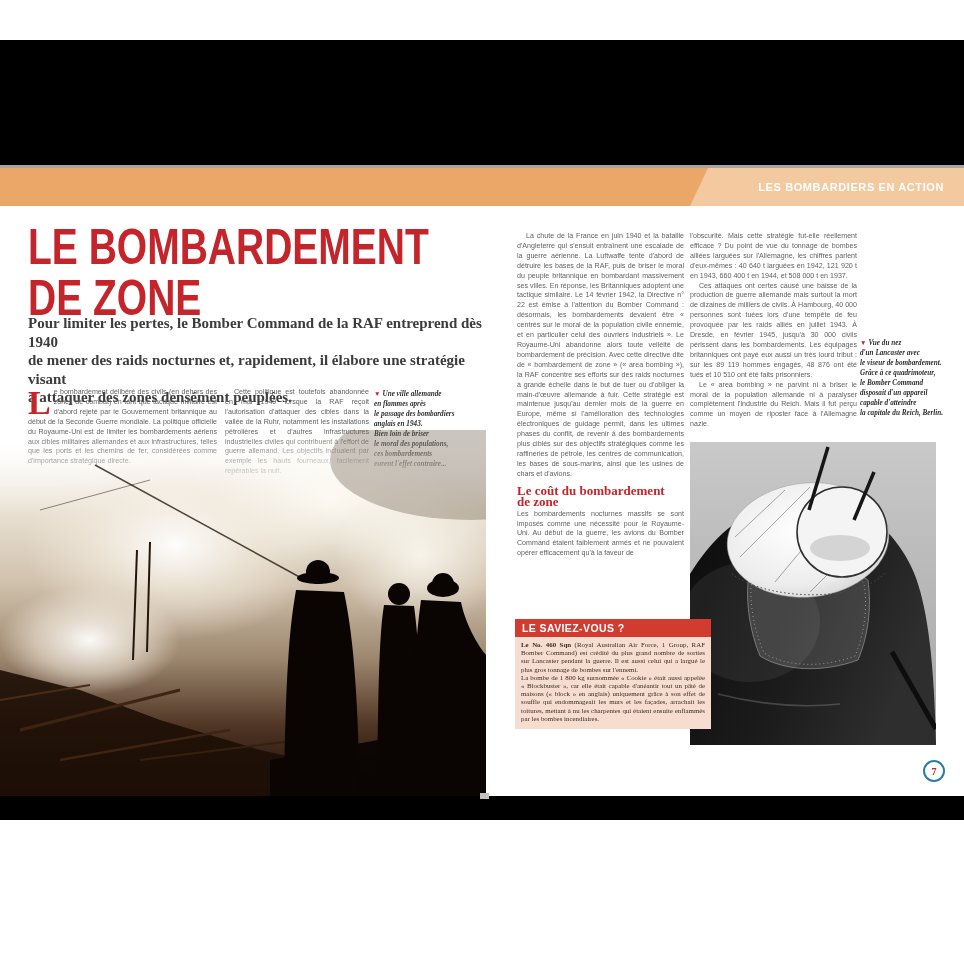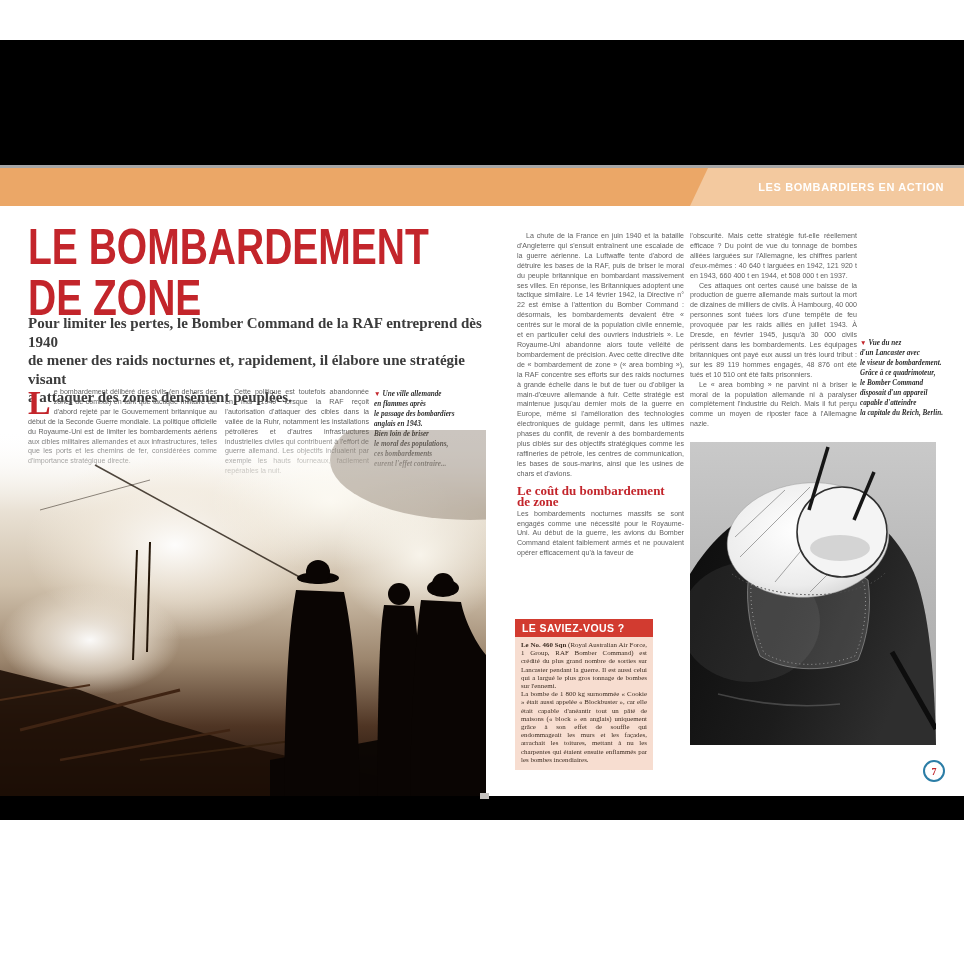--- a/index.html
+++ b/index.html
@@ -34,21 +34,21 @@
   .subhead{font-family:"Liberation Serif",serif;font-weight:bold;color:#c3252b;font-size:13px;
            line-height:11px;white-space:pre-line;text-align:left;margin:5px 0 3px;}
 
   .caption{position:absolute;font-family:"Liberation Serif",serif;font-style:italic;font-weight:bold;
            font-size:7.2px;line-height:10px;color:#2e2e2e;}
   .cap1{left:374px;top:389px;width:110px;}
   .cap2{left:860px;top:338px;width:102px;}
   .tri{color:#c3252b;font-style:normal;font-size:6.5px;margin-right:2px;}
   .cap-text{white-space:pre-line;}
 
-  .dyk{position:absolute;left:515px;top:619px;width:138px;}
+  .dyk{position:absolute;left:515px;top:619px;width:196px;}
   .dyk-head{background:#d23b30;color:#fff;font-weight:bold;font-size:10.5px;letter-spacing:.4px;
             height:18px;line-height:18px;padding-left:7px;}
   .dyk-body{background:#f7ddd0;padding:4px 6px 6px;font-family:"Liberation Serif",serif;
             font-size:6.9px;line-height:8.2px;color:#3a2b20;text-align:justify;}
   .dyk-body p{margin:0;}
   .dyk-lead{font-weight:bold;}
 
   .photo{position:absolute;}
   .gutter-mark{position:absolute;left:480px;top:793px;width:9px;height:6px;background:#c4c0bd;}
   .page-badge{position:absolute;left:923px;top:760px;width:22px;height:22px;border-radius:50%;
@@ -94,21 +94,21 @@
 Bien loin de briser
 le moral des populations,
 ces bombardements
 eurent l'effet contraire...</span>
   </div>
 
   <div class="col col3">
     <p class="ind">La chute de la France en juin 1940 et la bataille d'Angleterre qui s'ensuit entraînent une escalade de la guerre aérienne. La Luftwaffe tente d'abord de détruire les bases de la RAF, puis de briser le moral du peuple britannique en bombardant massivement ses villes. En réponse, les Britanniques adoptent une tactique similaire. Le 14 février 1942, la Directive n° 22 est émise à l'attention du Bomber Command : désormais, les bombardements devaient être « centrés sur le moral de la population civile ennemie, et en particulier celui des ouvriers industriels ». Le Royaume-Uni abandonne alors toute velléité de bombardement de précision. Avec cette directive dite de « bombardement de zone » (« area bombing »), la RAF concentre ses efforts sur des raids nocturnes à grande échelle dans le but de tuer ou d'obliger la main-d'œuvre allemande à fuir. Cette stratégie est maintenue jusqu'au dernier mois de la guerre en Europe, même si l'amélioration des technologies électroniques de guidage permit, dans les ultimes phases du conflit, de revenir à des bombardements plus ciblés sur des objectifs stratégiques comme les raffineries de pétrole, les centres de communication, les bases de sous-marins, ainsi que les usines de chars et d'avions.</p>
     <div class="subhead">Le coût du bombardement
 de zone</div>
-    <p>Les bombardements nocturnes massifs se sont engagés comme une nécessité pour le Royaume-Uni. Au début de la guerre, les avions du Bomber Command étaient faiblement armés et ne pouvaient opérer efficacement qu'à la faveur de</p>
+    <p>Les bombardements nocturnes massifs se sont imposés comme une nécessité pour le Royaume-Uni. Au début de la guerre, les avions du Bomber Command étaient faiblement armés et ne pouvaient opérer efficacement qu'à la faveur de</p>
   </div>
 
   <div class="col col4">
     <p>l'obscurité. Mais cette stratégie fut-elle réellement efficace ? Du point de vue du tonnage de bombes alliées larguées sur l'Allemagne, les chiffres parlent d'eux-mêmes : 40 640 t larguées en 1942, 121 920 t en 1943, 660 400 t en 1944, et 508 000 t en 1937.</p>
     <p class="ind">Ces attaques ont certes causé une baisse de la production de guerre allemande mais surtout la mort de dizaines de milliers de civils. À Hambourg, 40 000 personnes sont tuées lors d'une tempête de feu provoquée par les raids alliés en juillet 1943. À Dresde, en février 1945, jusqu'à 30 000 civils périssent dans les bombardements. Les équipages britanniques ont payé eux aussi un très lourd tribut : sur les 89 119 hommes engagés, 48 876 ont été tués et 10 510 ont été faits prisonniers.</p>
     <p class="ind">Le « area bombing » ne parvint ni à briser le moral de la population allemande ni à paralyser complètement l'industrie du Reich. Mais il fut perçu comme un moyen de riposter face à l'Allemagne nazie.</p>
   </div>
 
   <div class="caption cap2">
     <span class="tri">▼</span><span class="cap-text">Vue du nez

